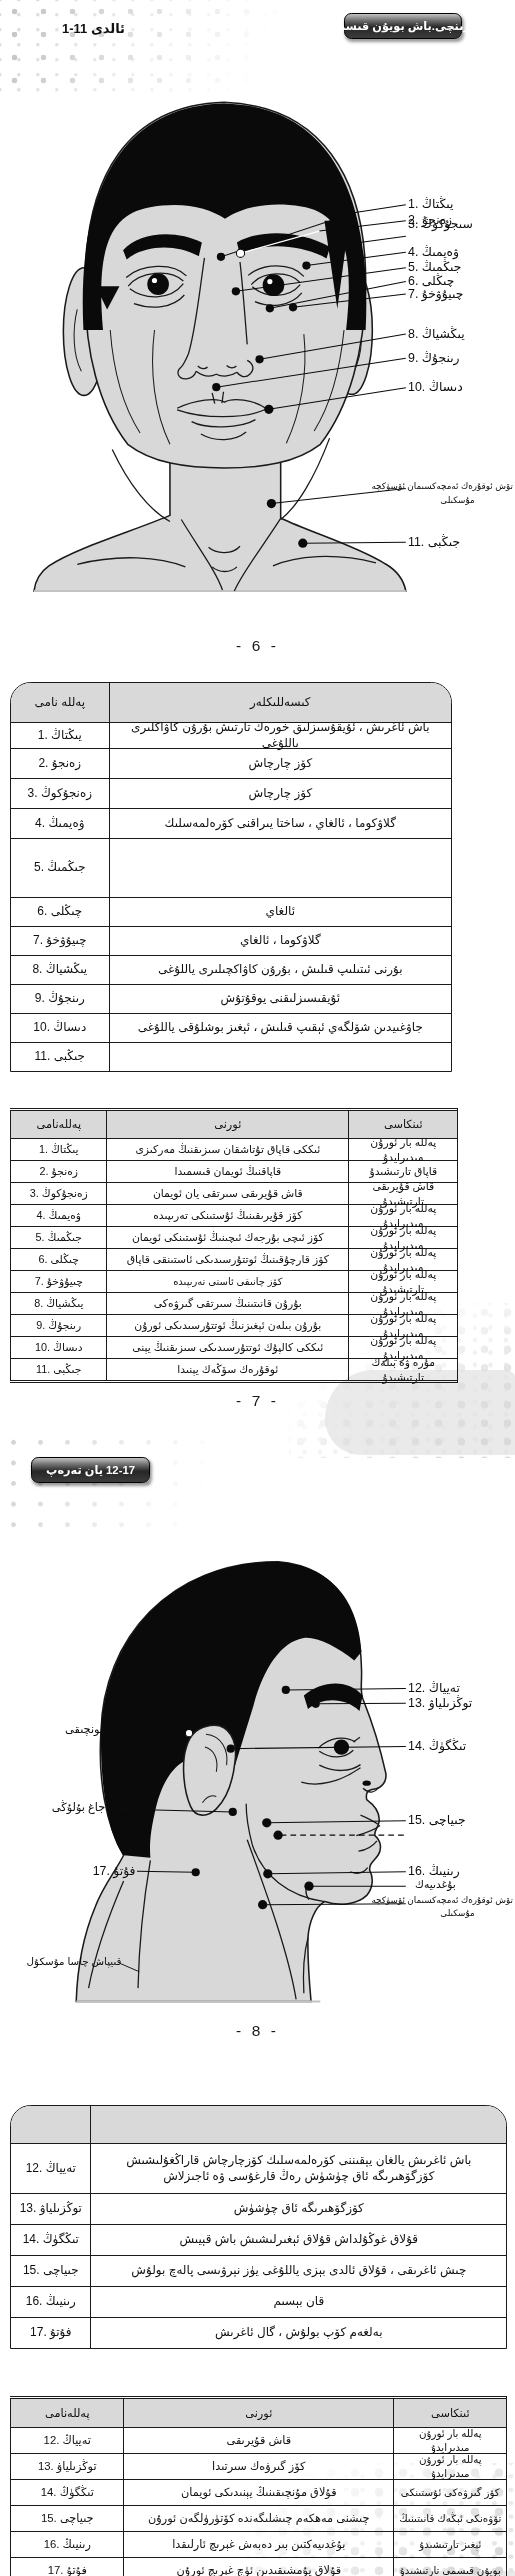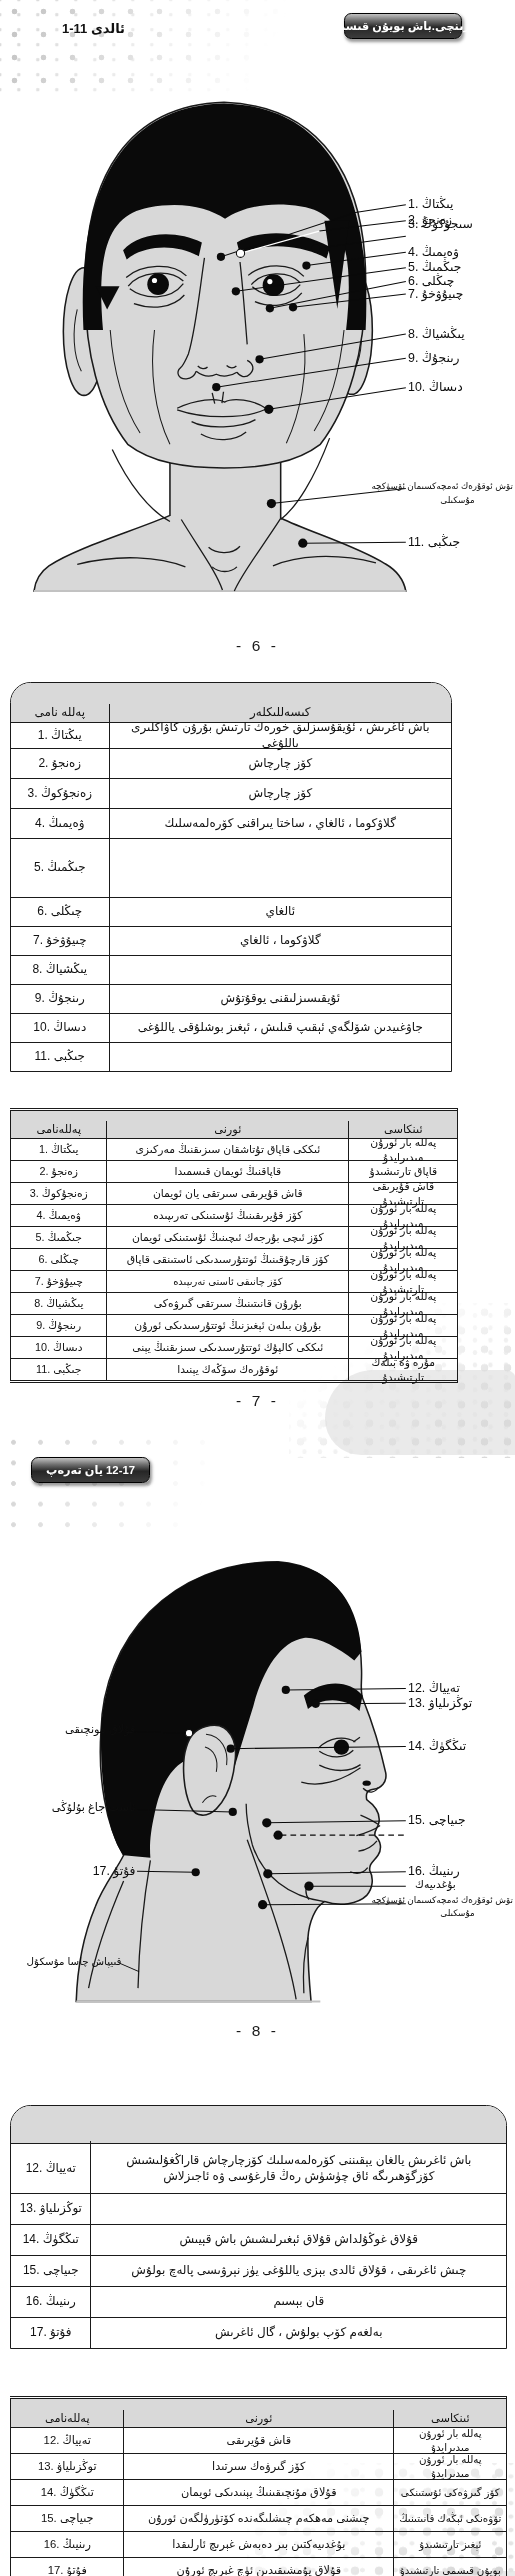--- a/index.html
+++ b/index.html
@@ -48,21 +48,21 @@
   .lbl{position:absolute;font-size:12.4px;font-weight:500;white-space:nowrap;color:#0d0d0d;}
   .lbl-r{left:408px;}
   .lbl-l{left:15.5px;width:120px;text-align:right;}
   .lbl-s{font-size:8.8px;font-weight:500;}
   
   .tbl{position:absolute;border:1px solid #1a1a1a;background:transparent;}
   .tbl.rounded{border-radius:20.6px 20.6px 0 0;overflow:hidden;}
   .tbl.dbl{border-top:3.1px double #1a1a1a;border-bottom:3.1px double #1a1a1a;
            border-left:0.5px solid #1a1a1a;border-right:0.5px solid #1a1a1a;}
   .tr{display:flex;border-top:1px solid #1a1a1a;}
-  .tr:first-child{border-top:none;align-items:flex-end;}
+  .tr:first-child{border-top:none;}
   .tr.head{background:#d9d9d9;}
   .td{display:flex;align-items:center;justify-content:center;text-align:center;
       padding:1px 4.1px;box-sizing:border-box;font-size:12px;line-height:1.3;}
   .td.namecol{border-right:1px solid #1a1a1a;flex:none;}
   .td.midcol{border-right:1px solid #1a1a1a;flex:none;}
   .td.grow{flex:1;}
   .pre{white-space:pre-line;}
 </style>
 </head>
 <body>
@@ -229,20 +229,21 @@
     <div class="tr" style="height:28px">
       <div class="td namecol" style="width:99px" dir="ltr">6. چىڭلى</div>
       <div class="td grow" dir="rtl">ئالغاي</div>
     </div>
     <div class="tr" style="height:28px">
       <div class="td namecol" style="width:99px" dir="ltr">7. چىيۇۋخۇ</div>
       <div class="td grow" dir="rtl">گلاۋكوما ، ئالغاي</div>
     </div>
     <div class="tr" style="height:28px">
       <div class="td namecol" style="width:99px" dir="ltr">8. يىڭشياڭ</div>
+      <div class="td grow" dir="rtl">بۇرنى ئىتىلىپ قىلىش ، بۇرۇن كاۋاكچىلىرى ياللۇغى</div>
     </div>
     <div class="tr" style="height:28px">
       <div class="td namecol" style="width:99px" dir="ltr">9. رىنجۇڭ</div>
       <div class="td grow" dir="rtl">ئۇيقىسىزلىقنى يوقۇتۇش</div>
     </div>
     <div class="tr" style="height:28px">
       <div class="td namecol" style="width:99px" dir="ltr">10. دىساڭ</div>
       <div class="td grow" dir="rtl">جاۋغىيدىن شۆلگەي ئېقىپ قىلىش ، ئېغىز بوشلۇقى ياللۇغى</div>
     </div>
     <div class="tr" style="height:28px">
@@ -409,20 +410,21 @@
       <div class="td namecol" style="width:80px"></div>
       <div class="td grow"></div>
     </div>
     <div class="tr" style="height:49px">
       <div class="td namecol" style="width:80px" dir="ltr">12. تەيياڭ</div>
       <div class="td grow pre" dir="rtl">باش ئاغرىش يالغان يېقىننى كۆرەلمەسلىك كۆزچارچاش قاراڭغۇلىشىش
 كۆزگۆھىرىگە ئاق چۈشۈش رەڭ قارغۇسى ۋە ئاجىزلاش</div>
     </div>
     <div class="tr" style="height:30px">
       <div class="td namecol" style="width:80px" dir="ltr">13. توڭزىلياۋ</div>
+      <div class="td grow" dir="rtl">كۆزگۆھىرىگە ئاق چۈشۈش</div>
     </div>
     <div class="tr" style="height:30px">
       <div class="td namecol" style="width:80px" dir="ltr">14. تىڭگۈڭ</div>
       <div class="td grow" dir="rtl">قۇلاق غوڭۇلداش قۇلاق ئېغىرلىشىش باش قېيىش</div>
     </div>
     <div class="tr" style="height:30px">
       <div class="td namecol" style="width:80px" dir="ltr">15. جىياچى</div>
       <div class="td grow" dir="rtl">چىش ئاغرىقى ، قۇلاق ئالدى بېزى ياللۇغى يۈز نېرۋىسى پالەچ بولۇش</div>
     </div>
     <div class="tr" style="height:30px">

